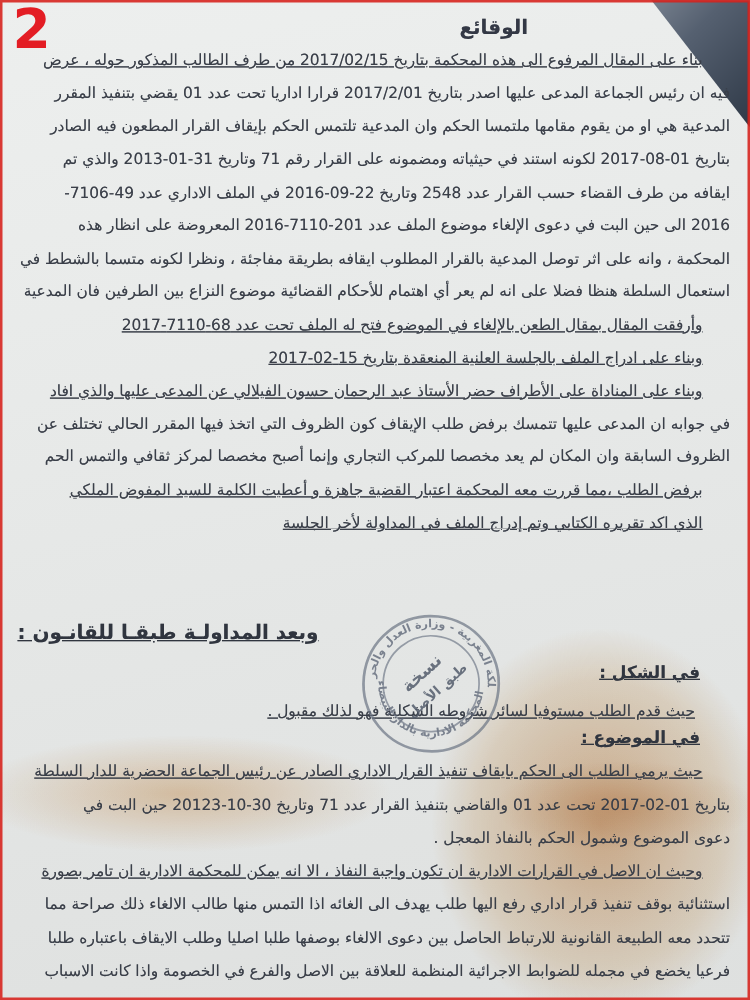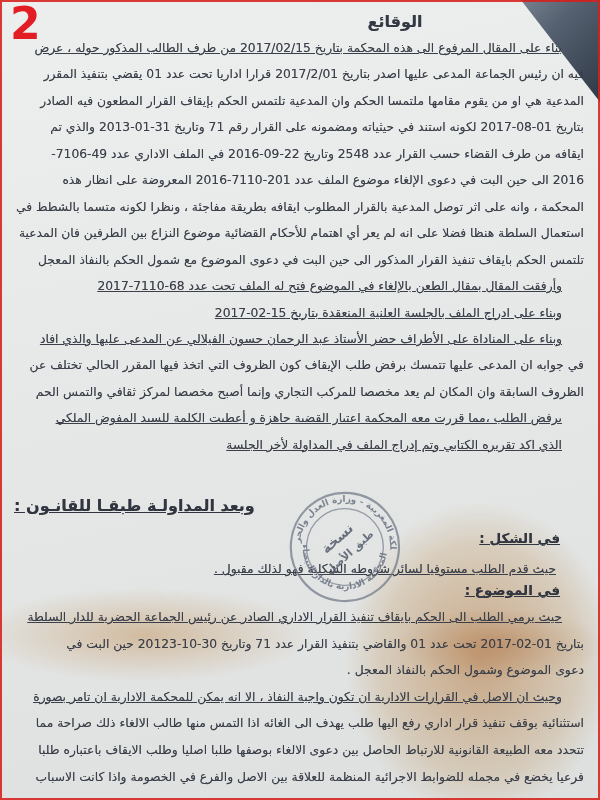--- a/index.html
+++ b/index.html
@@ -59,21 +59,20 @@
 
     <div class="facts">
         <div class="line indent">بناء على المقال المرفوع الى هذه المحكمة بتاريخ  2017/02/15 من طرف الطالب المذكور حوله ، عرض</div>
         <div class="line">فيه ان رئيس الجماعة المدعى عليها اصدر بتاريخ 2017/2/01 قرارا اداريا تحت عدد 01 يقضي  بتنفيذ المقرر</div>
         <div class="line">المدعية هي او من يقوم مقامها  ملتمسا الحكم وان المدعية تلتمس الحكم بإيقاف القرار المطعون فيه  الصادر</div>
         <div class="line">بتاريخ  01-08-2017 لكونه استند في حيثياته ومضمونه على القرار رقم 71 وتاريخ 31-01-2013 والذي تم</div>
         <div class="line">ايقافه من طرف  القضاء  حسب القرار عدد 2548 وتاريخ 22-09-2016 في الملف الاداري عدد  49-7106-</div>
         <div class="line">2016 الى حين البت في دعوى  الإلغاء موضوع الملف عدد  201-7110-2016 المعروضة على انظار هذه</div>
         <div class="line">المحكمة ، وانه على اثر توصل المدعية بالقرار المطلوب ايقافه  بطريقة مفاجئة ، ونظرا لكونه متسما بالشطط في</div>
         <div class="line">استعمال السلطة هنظا فضلا على انه لم يعر أي اهتمام للأحكام القضائية موضوع النزاع بين الطرفين  فان المدعية</div>
-        <div class="line">تلتمس الحكم بايقاف تنفيذ القرار المذكور   الى حين البت في دعوى الموضوع   مع شمول الحكم بالنفاذ المعجل</div>
         <div class="line indent">وأرفقت المقال  بمقال الطعن بالإلغاء في الموضوع فتح له الملف تحت عدد 68-7110-2017</div>
         <div class="line indent">وبناء على  ادراج الملف بالجلسة العلنية المنعقدة بتاريخ 15-02-2017</div>
         <div class="line indent">وبناء على المناداة على الأطراف حضر الأستاذ  عبد الرحمان حسون الفيلالي  عن المدعى عليها والذي افاد</div>
         <div class="line">في جوابه ان المدعى عليها تتمسك برفض طلب الإيقاف كون الظروف التي اتخذ فيها  المقرر الحالي تختلف عن</div>
         <div class="line">الظروف السابقة   وان المكان لم يعد مخصصا للمركب التجاري وإنما أصبح مخصصا لمركز ثقافي والتمس الحم</div>
         <div class="line indent">برفض الطلب ،مما قررت معه المحكمة  اعتبار القضية  جاهزة و أعطيت  الكلمة للسيد المفوض الملكي</div>
         <div class="line indent">الذي  اكد  تقريره الكتابي وتم إدراج الملف في المداولة لأخر الجلسة</div>
       </div>
 
     <div class="deliberation">وبعد المداولـة طبقـا للقانـون :</div>

